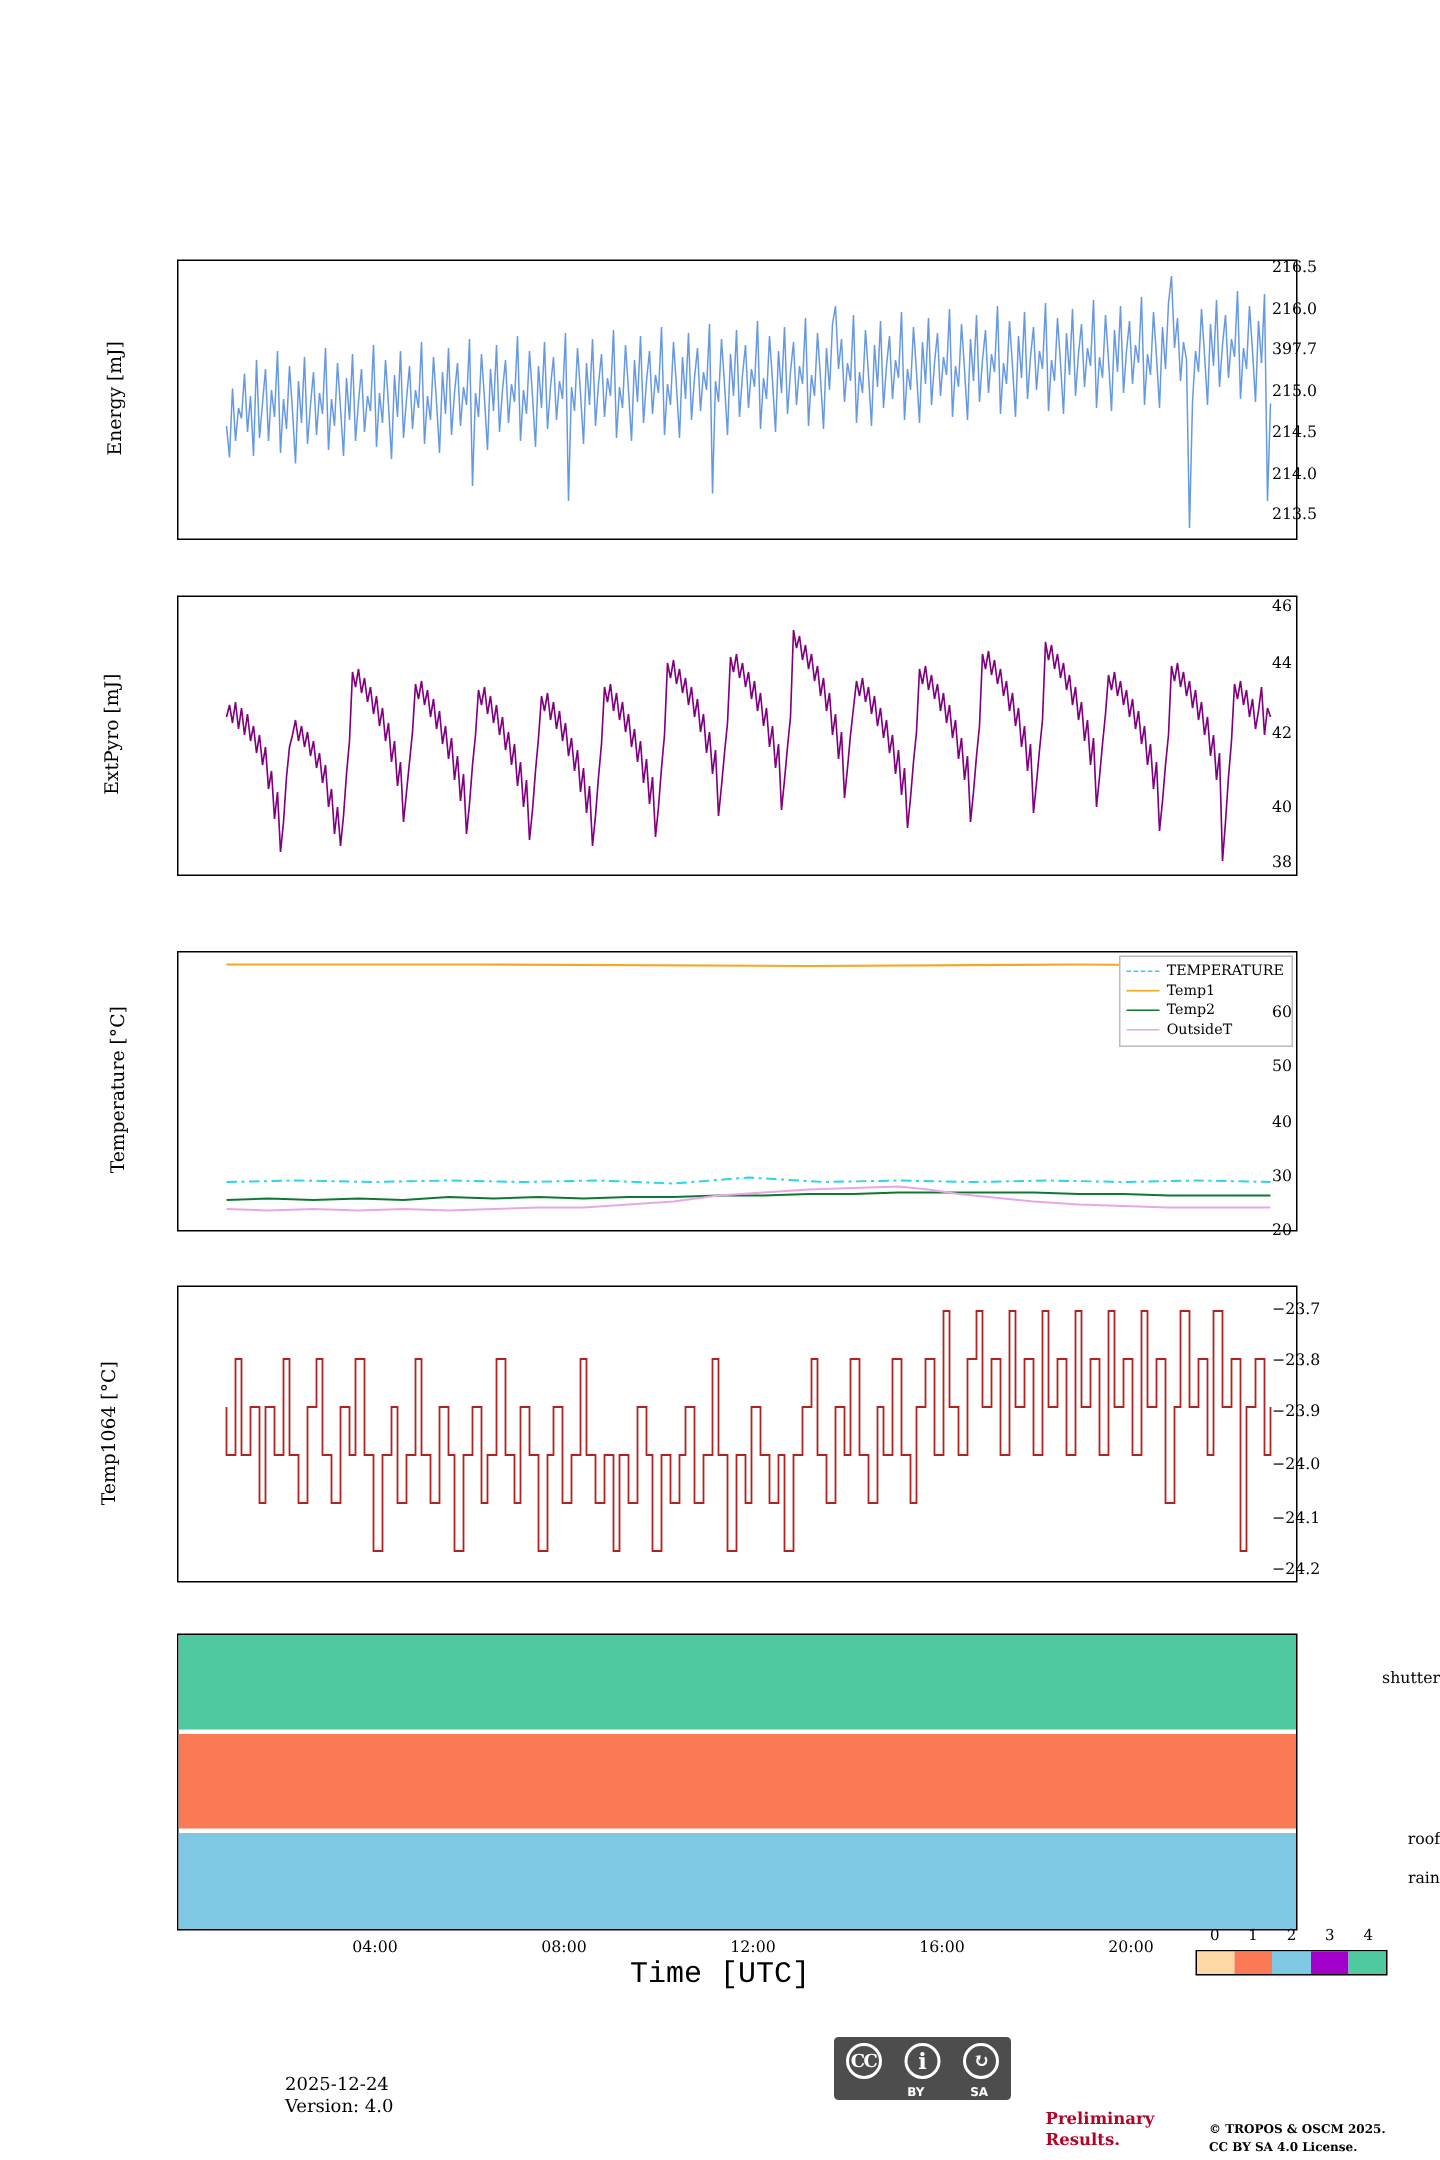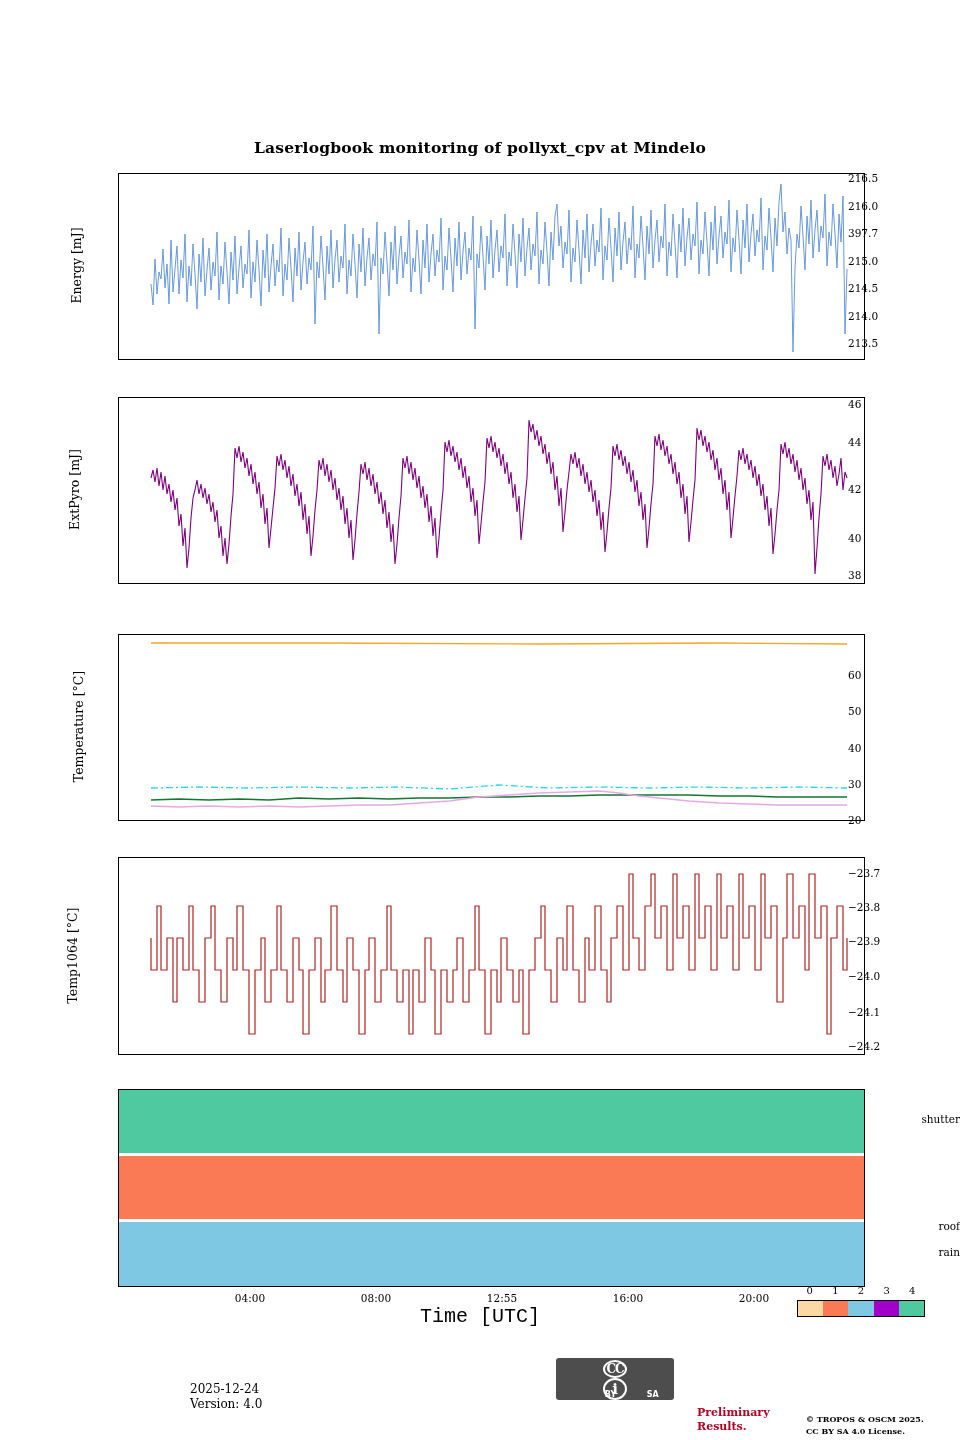--- a/index.html
+++ b/index.html
@@ -42,36 +42,35 @@
 
   
   .cbar{position:absolute;display:flex;border:1px solid #000;box-sizing:border-box;}
   .cbar div{flex:1 1 0;height:100%;}
   .cbarticks{position:absolute;display:flex;}
   .cbarticks span{flex:1 1 0;text-align:center;font-size:10px;font-family:"DejaVu Serif",serif;}
 
   
   .footer-date{position:absolute;left:190px;top:1382px;font-size:12px;line-height:1.25;font-family:"DejaVu Serif",serif;}
   .cc{position:absolute;left:556px;top:1358px;width:118px;height:42px;background:#4d4d4d;border-radius:3px;}
-  .cc .ccrow{position:absolute;left:0;top:2px;width:100%;height:28px;display:flex;align-items:center;justify-content:space-around;flex-direction:column;}
+  .cc .ccrow{position:absolute;left:0;top:2px;width:100%;height:28px;display:flex;align-items:center;justify-content:space-around;}
   .cc .circ{width:24px;height:24px;border-radius:50%;border:2.4px solid #fff;position:relative;box-sizing:border-box;color:#fff;
     font-family:"DejaVu Serif",serif;font-weight:bold;font-size:15px;display:flex;align-items:center;justify-content:center;}
   .cc .lowrow{position:absolute;bottom:1px;left:0;width:100%;display:flex;justify-content:space-around;color:#fff;
     font-size:8px;font-family:"DejaVu Sans",sans-serif;font-weight:bold;}
   .prelim{position:absolute;left:697px;top:1406px;color:#b40426;font-weight:bold;font-size:11px;line-height:1.25;
     font-family:"DejaVu Serif",serif;}
   .copyr{position:absolute;left:806px;top:1414px;color:#000;font-weight:bold;font-size:8px;line-height:1.45;
     font-family:"DejaVu Serif",serif;}
 </style>
 </head>
 <body>
 
 <div class="page">
 
-  <div class="title">Laserlogbook monitoring of pollyxt_cpv at Mindelo</div>
 
   <div class="panel" style="left:118px;top:173px;width:747px;height:187px;">
     <svg width="745" height="185" viewBox="0 0 745 185" preserveAspectRatio="none">
       <polyline fill="none" stroke="#6699e0" stroke-width="1" points="
         32,110 34,131 36,85 38,120 40,98 42,105 44,75 46,114 48,90 50,130 52,66 54,118 56,95 58,72
         60,120 62,86 64,104 66,60 68,128 70,92 72,112 74,70 76,100 78,135 80,80 82,108 84,64 86,122
         88,96 90,74 92,116 94,88 96,102 98,58 100,126 102,92 104,110 106,68 108,98 110,130 112,78
         114,106 116,62 118,120 120,94 122,72 124,114 126,90 128,100 130,56 132,124 134,88 136,108
         138,66 140,96 142,132 144,76 146,104 148,60 150,118 152,92 154,70 156,112 158,86 160,98
         162,54 164,122 166,90 168,106 170,64 172,94 174,128 176,74 178,102 180,58 182,116 184,88
@@ -165,20 +164,38 @@
 
       <polyline fill="none" stroke="#f5a623" stroke-width="1.4" points="32,8 200,8 420,9 600,8 728,9"></polyline>
 
       <polyline fill="none" stroke="#29d6e8" stroke-width="1.3" stroke-dasharray="7,3,2,3" points="32,153 80,152 130,153 180,152 230,153 280,152 330,154 380,150 430,153 480,152 530,153 580,152 630,153 680,152 728,153"></polyline>
 
       <polyline fill="none" stroke="#117733" stroke-width="1.4" points="32,165 60,164 90,165 120,164 150,165 180,163 210,164 240,163 270,164 300,163 330,163 360,162 390,162 420,161 450,161 480,160 510,160 540,160 570,160 600,161 630,161 660,162 690,162 728,162"></polyline>
 
       <polyline fill="none" stroke="#e8a8e8" stroke-width="1.4" points="32,171 60,172 90,171 120,172 150,171 180,172 210,171 240,170 270,170 300,168 330,166 360,162 390,160 420,158 450,157 480,156 500,158 520,161 540,163 570,166 600,168 630,169 660,170 690,170 728,170"></polyline>
     </svg>
 
+    <div class="legend">
+      <div class="row">
+        <span class="swatch" style="border-top-color:#29d6e8;border-top-style:dashed;"></span>
+        <span class="lbl">TEMPERATURE</span>
+      </div>
+      <div class="row">
+        <span class="swatch" style="border-top-color:#f5a623;"></span>
+        <span class="lbl">Temp1</span>
+      </div>
+      <div class="row">
+        <span class="swatch" style="border-top-color:#117733;"></span>
+        <span class="lbl">Temp2</span>
+      </div>
+      <div class="row">
+        <span class="swatch" style="border-top-color:#e8a8e8;"></span>
+        <span class="lbl">OutsideT</span>
+      </div>
+    </div>
   </div>
   <div class="ylabel" style="left:-12px;top:719px;width:180px;text-align:center;transform:rotate(-90deg);">Temperature [°C]</div>
   <div>
     <div class="ytick" style="top:814px;width:112px;">20</div>
     <div class="ytick" style="top:778px;width:112px;">30</div>
     <div class="ytick" style="top:742px;width:112px;">40</div>
     <div class="ytick" style="top:705px;width:112px;">50</div>
     <div class="ytick" style="top:669px;width:112px;">60</div>
   </div>
 
@@ -223,21 +240,21 @@
     <div class="catrow" style="top:66px;height:63px;background:#f97a55;"></div>
     <div class="catrow" style="top:132px;height:64px;background:#7ec8e3;"></div>
   </div>
   <div class="catlabel" style="top:1113px;width:112px;right:0;left:auto;">shutter</div>
   <div class="catlabel" style="top:1220px;width:112px;right:0;left:auto;">roof</div>
   <div class="catlabel" style="top:1246px;width:112px;right:0;left:auto;">rain</div>
 
   <div>
     <div class="xtick" style="left:210px;top:1292px;width:80px;">04:00</div>
     <div class="xtick" style="left:336px;top:1292px;width:80px;">08:00</div>
-    <div class="xtick" style="left:462px;top:1292px;width:80px;">12:55</div>
+    <div class="xtick" style="left:462px;top:1292px;width:80px;">12:00</div>
     <div class="xtick" style="left:588px;top:1292px;width:80px;">16:00</div>
     <div class="xtick" style="left:714px;top:1292px;width:80px;">20:00</div>
   </div>
 
   <div class="xlabel" style="top:1305px;">Time [UTC]</div>
 
   <div class="cbarticks" style="left:797px;top:1285px;width:128px;">
     <span>0</span>
     <span>1</span>
     <span>2</span>

